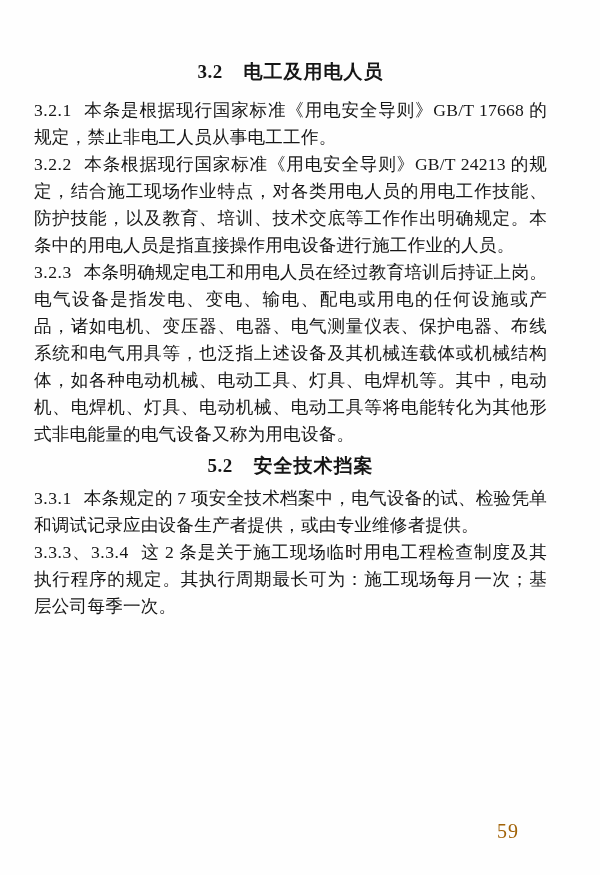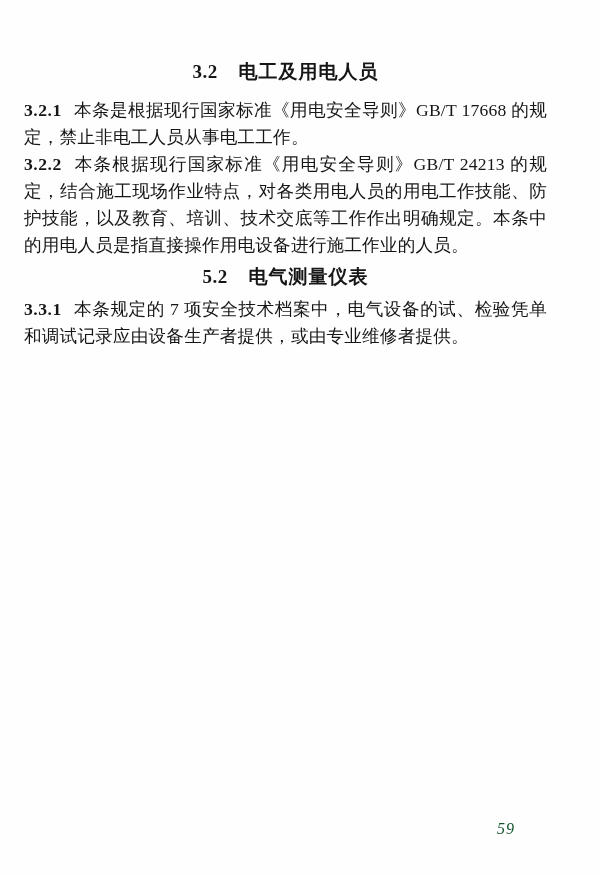--- a/index.html
+++ b/index.html
@@ -11,21 +11,21 @@
     height: 875px;
     background: #ffffff;
     font-family: "Liberation Serif", "DejaVu Serif", serif;
     color: #161616;
   }
   .page {
     position: relative;
     width: 600px;
     height: 875px;
     box-sizing: border-box;
-    padding: 60px 53px 0 24px;
+    padding: 60px 53px 0 34px;
     background: #fefefe;
     overflow: hidden;
   }
   .sec-heading {
     margin: 0 0 14px 0;
     text-align: center;
     font-size: 19px;
     line-height: 23px;
     font-weight: bold;
     letter-spacing: 1px;
@@ -40,34 +40,33 @@
   }
   .para {
     margin: 0;
     font-size: 17.6px;
     line-height: 27px;
     text-align: justify;
     text-justify: inter-character;
     letter-spacing: 0.2px;
   }
   .clause-label {
-    font-weight: bold;
+    font-weight: normal;
     margin-right: 12px;
     letter-spacing: 0.5px;
     white-space: nowrap;
     margin-top: 16px;
   }
   .page-number {
     position: absolute;
     left: 497px;
     top: 820px;
-    font-size: 16px;
-    font-style: italic;
+    font-size: 20px;
     letter-spacing: 1px;
-    color: #14532d;
+    color: #a16207;
   }
 </style>
 </head>
 <body>
 
 <div class="page">
 
   <section class="sec-3-2">
     <h2 class="sec-heading">
       <span class="sec-num">3.2</span>
@@ -75,29 +74,35 @@
     </h2>
 
     <p class="para">
       <span class="clause-label">3.2.1</span><span class="clause-text">本条是根据现行国家标准《用电安全导则》GB/T 17668 的规定，禁止非电工人员从事电工工作。</span>
     </p>
 
     <p class="para">
       <span class="clause-label">3.2.2</span><span class="clause-text">本条根据现行国家标准《用电安全导则》GB/T 24213 的规定，结合施工现场作业特点，对各类用电人员的用电工作技能、防护技能，以及教育、培训、技术交底等工作作出明确规定。本条中的用电人员是指直接操作用电设备进行施工作业的人员。</span>
     </p>
 
+    <p class="para">
+      <span class="clause-label">3.2.3</span><span class="clause-text">本条明确规定电工和用电人员在经过教育培训后持证上岗。电气设备是指发电、变电、输电、配电或用电的任何设施或产品，诸如电机、变压器、电器、电气测量仪表、保护电器、布线系统和电气用具等，也泛指上述设备及其机械连载体或机械结构体，如各种电动机械、电动工具、灯具、电焊机等。其中，电动机、电焊机、灯具、电动机械、电动工具等将电能转化为其他形式非电能量的电气设备又称为用电设备。</span>
+    </p>
   </section>
 
   <section class="sec-3-3">
     <h2 class="sec-heading">
       <span class="sec-num">5.2</span>
-      <span class="sec-title">电气测量仪表</span>
+      <span class="sec-title">安全技术挡案</span>
     </h2>
 
     <p class="para">
       <span class="clause-label">3.3.1</span><span class="clause-text">本条规定的 7 项安全技术档案中，电气设备的试、检验凭单和调试记录应由设备生产者提供，或由专业维修者提供。</span>
     </p>
 
+    <p class="para">
+      <span class="clause-label">3.3.3、3.3.4</span><span class="clause-text">这 2 条是关于施工现场临时用电工程检查制度及其执行程序的规定。其执行周期最长可为：施工现场每月一次；基层公司每季一次。</span>
+    </p>
   </section>
 
   <div class="page-number">59</div>
 
 </div>
 
 </body></html>

